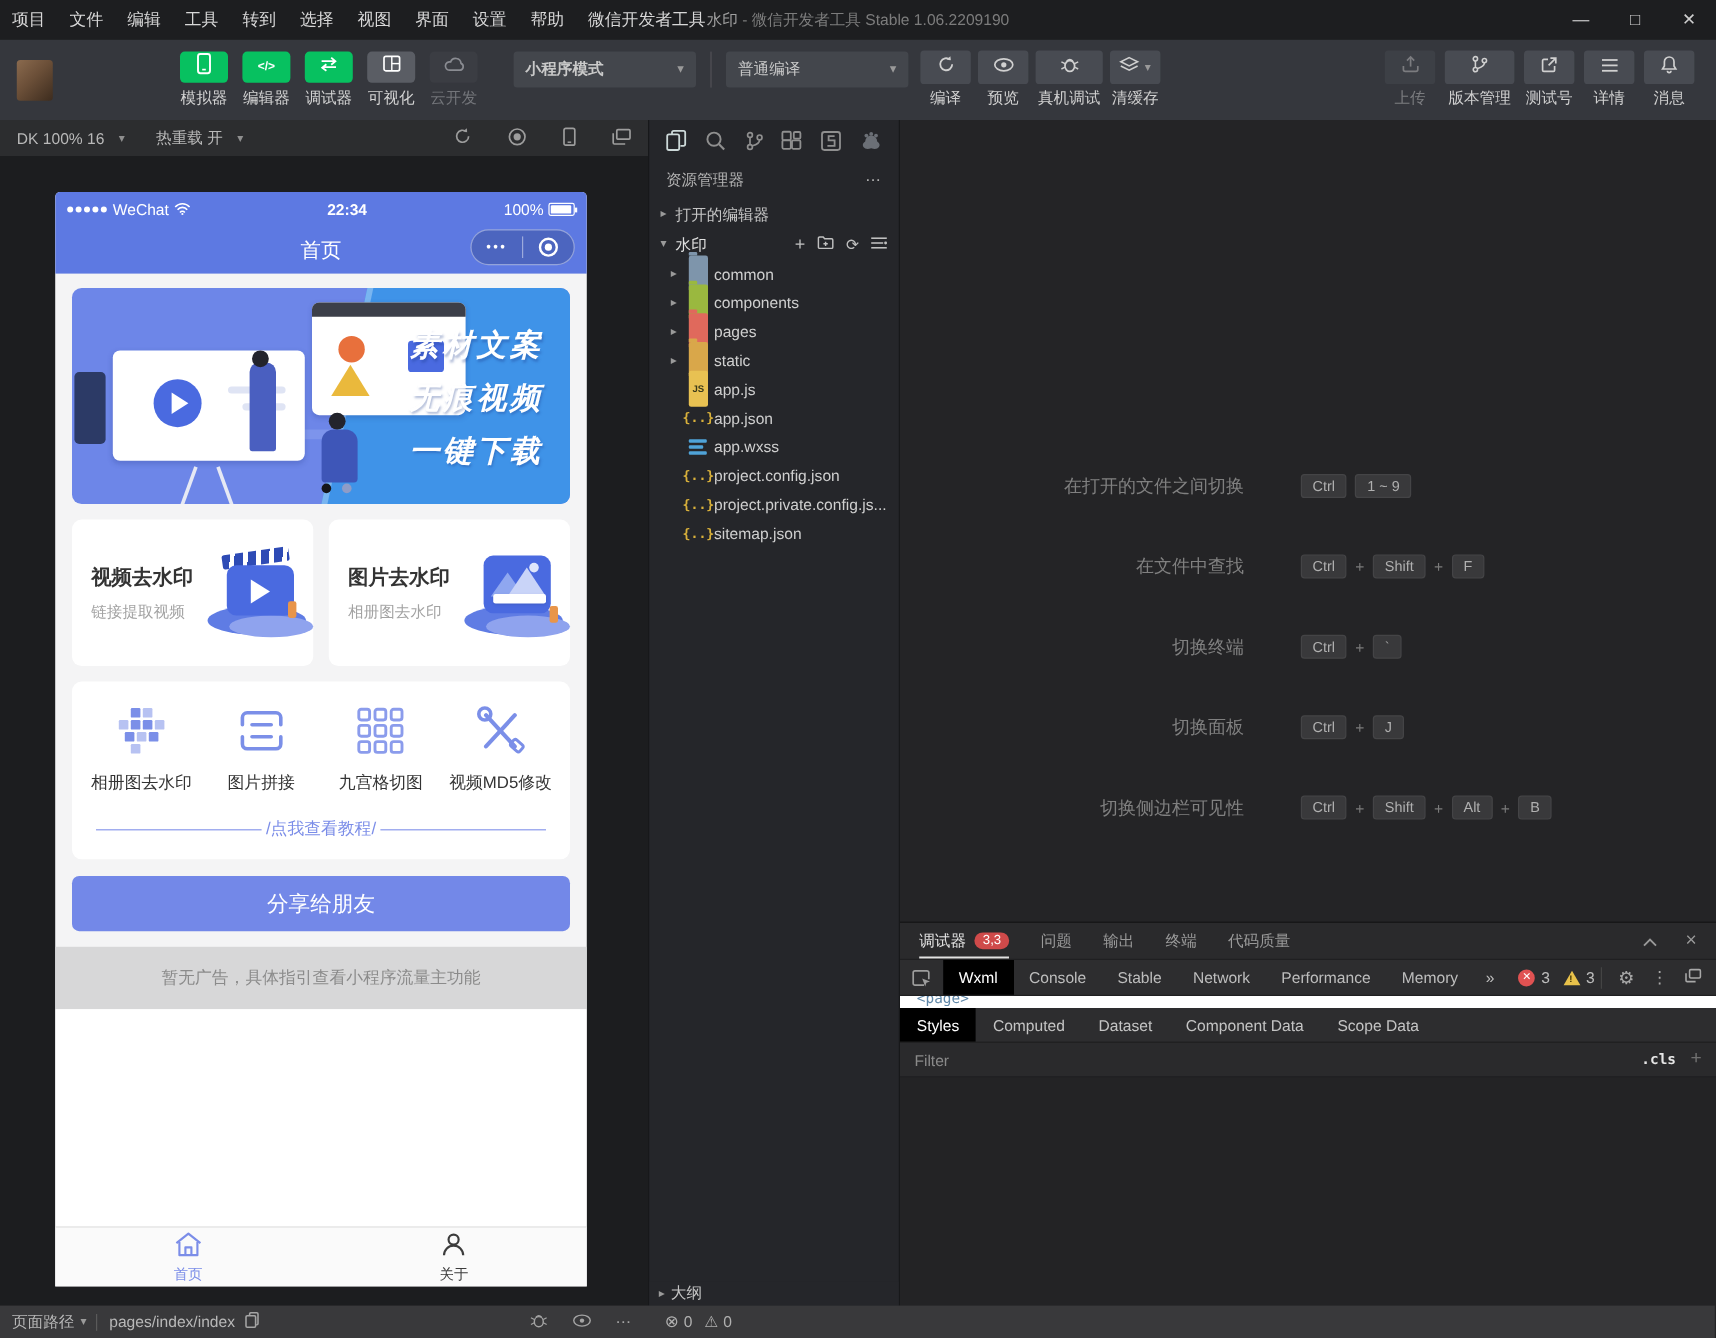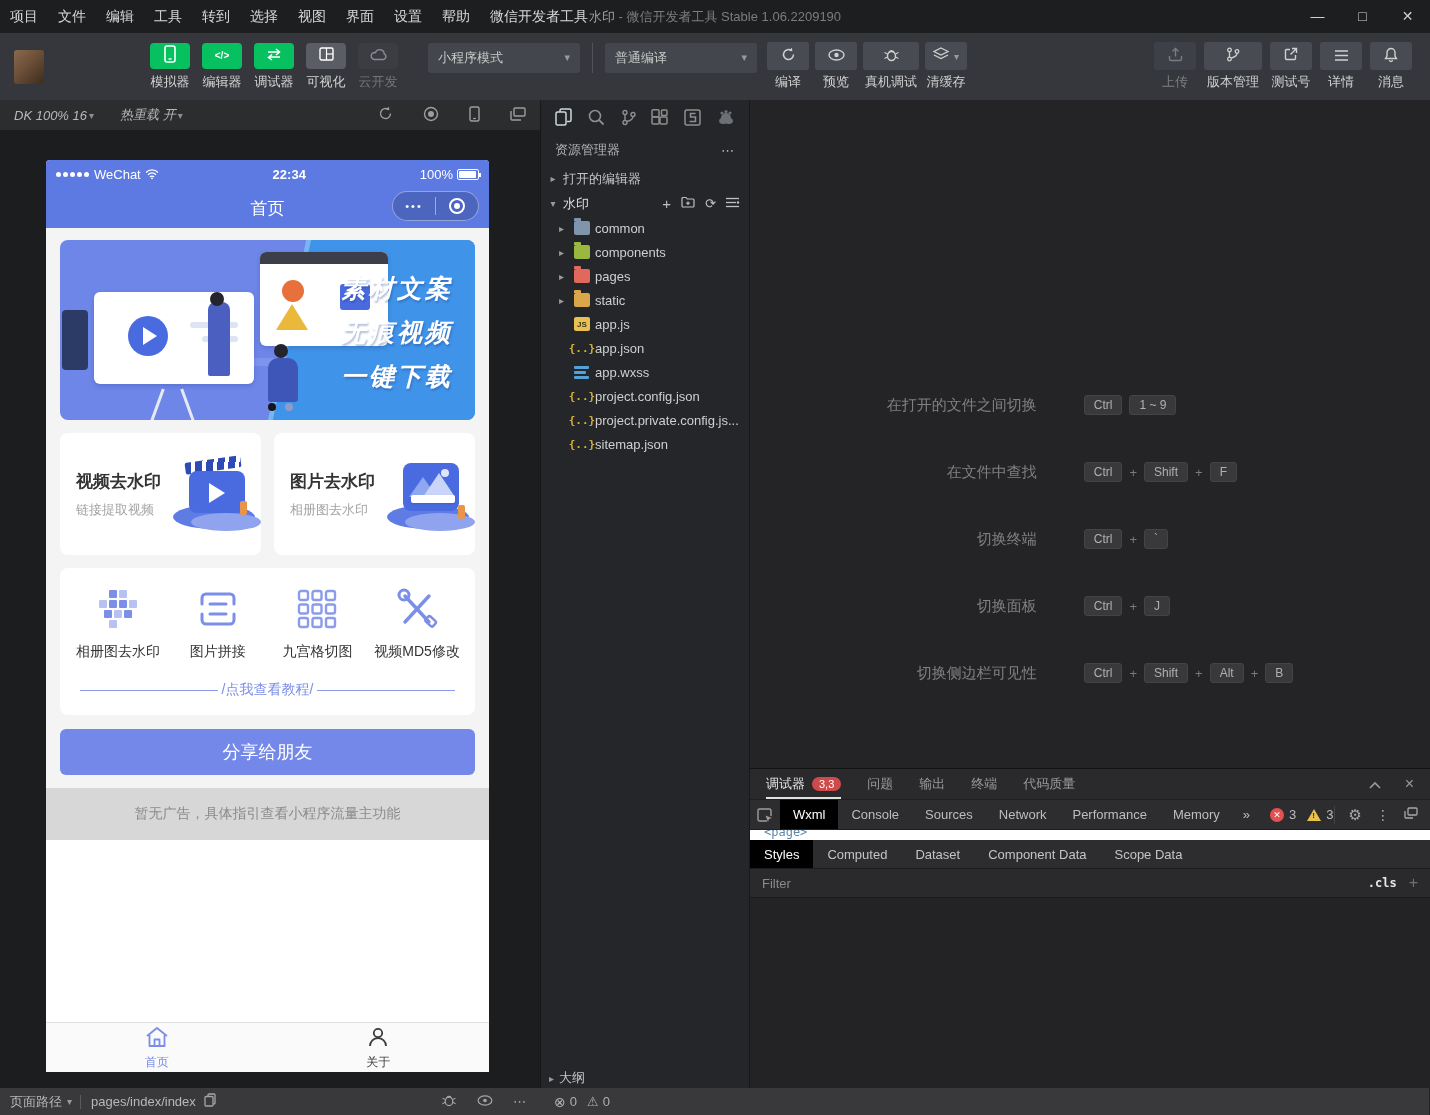--- a/index.html
+++ b/index.html
@@ -35,21 +35,21 @@
   .abtn.disabled { opacity:.45; }
   .right-cluster { margin-left:auto; display:flex; margin-right:18px; }
   .right-cluster .abtn { margin-left:8px; margin-right:0; }
 
   
   .main { position:absolute; top:100px; left:0; right:0; bottom:27px; display:flex; }
 
   
   .sim-pane { width:540px; display:flex; flex-direction:column; background:#1c1d1f; }
   .sim-toolbar { height:30px; background:#2c2d2f; display:flex; align-items:center; font-size:13px; color:#b9b9b9; padding:0 14px; flex:none; }
-  .sim-dd { margin-right:26px; display:flex; align-items:center; gap:2px;font-style:italic; }
+  .sim-dd { margin-right:26px; display:flex; align-items:center; gap:12px; }
   .sim-dd .car { font-size:10px; color:#8f8f8f; }
   .sim-icons { margin-left:auto; display:flex; gap:30px; color:#9d9d9d; align-items:center; }
   .sim-body { flex:1; position:relative; }
 
   .phone { position:absolute; left:46px; top:30px; width:443px; height:912px; background:#f4f4f5; border-radius:4px 4px 0 0; overflow:hidden; display:flex; flex-direction:column; }
   .ph-header { height:68px; background:#5d79e2; color:#fff; flex:none; }
   .status-row { height:28px; display:flex; align-items:center; padding:0 10px; font-size:13px; }
   .sig { display:flex; gap:2px; margin-right:5px; }
   .sig i { width:5px; height:5px; border-radius:50%; background:#fff; }
   .st-time { flex:1; text-align:center; font-weight:bold; }
@@ -126,21 +126,21 @@
   .act-row { height:34px; display:flex; align-items:center; justify-content:space-between; padding:0 14px; }
   .act-row svg { display:block; }
   .panel-title { height:32px; display:flex; align-items:center; padding:0 14px; color:#b3b3b3; }
   .panel-title .more { margin-left:auto; color:#b3b3b3; letter-spacing:1px; }
   .sec-row { height:25px; display:flex; align-items:center; color:#c5c5c5; padding-left:6px; gap:4px; }
   .sec-row .arr { width:12px; text-align:center; color:#9a9a9a; font-size:10px; }
   .proj-icons { margin-left:auto; display:flex; gap:10px; margin-right:10px; color:#c0c0c0; align-items:center; }
   .tree-item { height:24px; display:flex; align-items:center; color:#cfcfcf; padding-left:18px; gap:5px; }
   .tree-item .arr { width:10px; font-size:10px; color:#9a9a9a; }
   .tree-item.file { padding-left:33px; }
-  .ficon { width:16px; height:14px; flex:none; position:relative; }
+  .ficon { width:16px; height:30px; flex:none; position:relative; }
   .folder { border-radius:2px; position:relative; }
   .folder:before { content:""; position:absolute; top:-3px; left:0; width:7px; height:3px; background:inherit; border-radius:1px 1px 0 0; }
   .f-common { background:#7e95ab; }
   .f-components { background:#9ab83f; }
   .f-pages { background:#e0695c; }
   .f-static { background:#d9a74a; }
   .js-icon { background:#e8c152; border-radius:2px; color:#3a3a1a; font-size:8px; font-weight:bold; display:flex; align-items:center; justify-content:center; }
   .brace-icon { color:#d9b13b; font-size:11px; font-weight:bold; display:flex; align-items:center; justify-content:center; font-family:"DejaVu Sans Mono",monospace; }
   .wxss-icon { display:flex; flex-direction:column; justify-content:center; gap:2px; }
   .wxss-icon i { height:3px; background:#4fa3d8; border-radius:1px; }
@@ -263,21 +263,21 @@
       <div class="tbtn disabled">
         <div class="ibox dim">
             <span><svg width="17" height="13" viewBox="0 0 17 13">
                 <path d="M4.5 11.5 a3.5 3.5 0 1 1 1-6.9 a4.5 4.5 0 0 1 8.7 1.2 a3 3 0 0 1-.7 5.7 z" fill="none" stroke="#8a8c92" stroke-width="1.4"></path>
               </svg></span>
           </div>
         <div class="lbl">云开发</div>
       </div>
     </div>
 
-    <div class="select" style="margin-left:24px;">
+    <div class="select" style="margin-left:24px;font-weight:bold;">
       <span>小程序模式</span>
       <span class="car">▾</span>
     </div>
     <div class="vdiv"></div>
     <div class="select">
       <span>普通编译</span>
       <span class="car">▾</span>
     </div>
 
     <div style="display:flex; margin-left:10px;">
@@ -817,21 +817,21 @@
                 <path d="M8.5 8.5 L15 11 L12 12 L11 15 Z" fill="#9d9d9d"></path>
               </svg>
             </span>
           <span class="dt-tab active">
               <span>Wxml</span>
             </span>
           <span class="dt-tab">
               <span>Console</span>
             </span>
           <span class="dt-tab">
-              <span>Sources</span>
+              <span>Stable</span>
             </span>
           <span class="dt-tab">
               <span>Network</span>
             </span>
           <span class="dt-tab">
               <span>Performance</span>
             </span>
           <span class="dt-tab">
               <span>Memory</span>
             </span>

